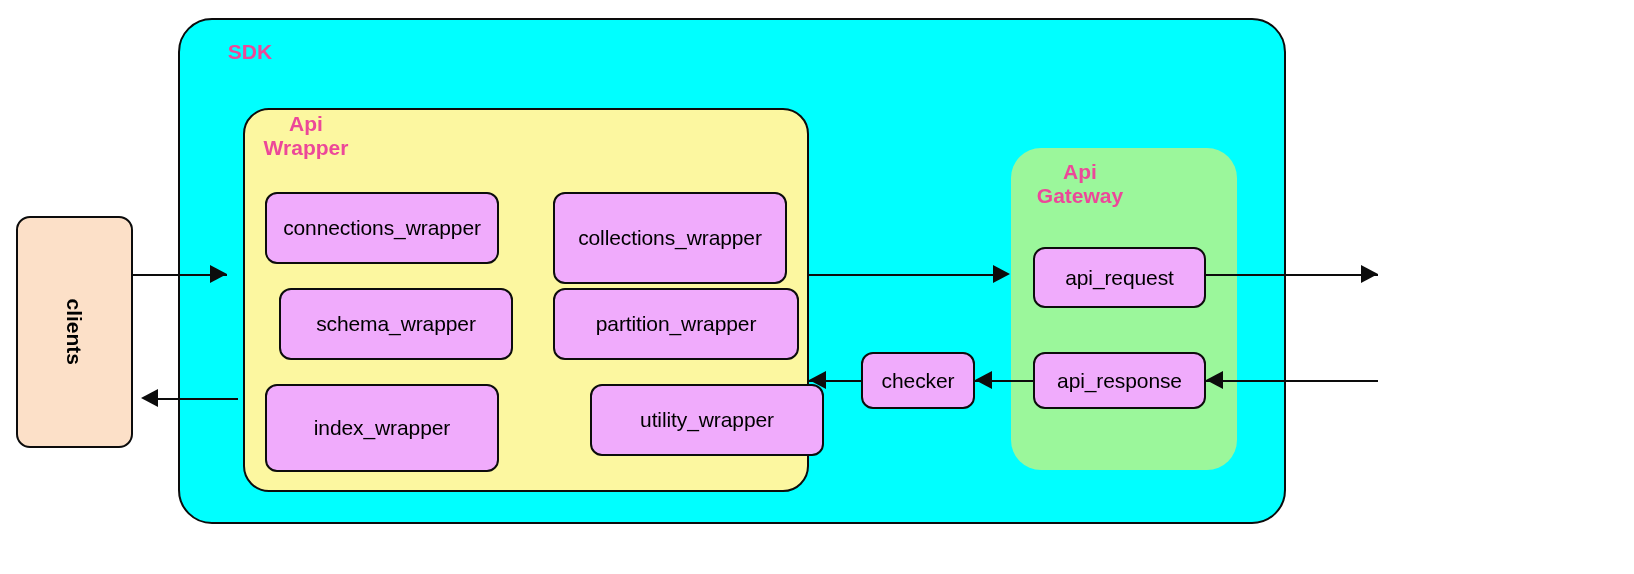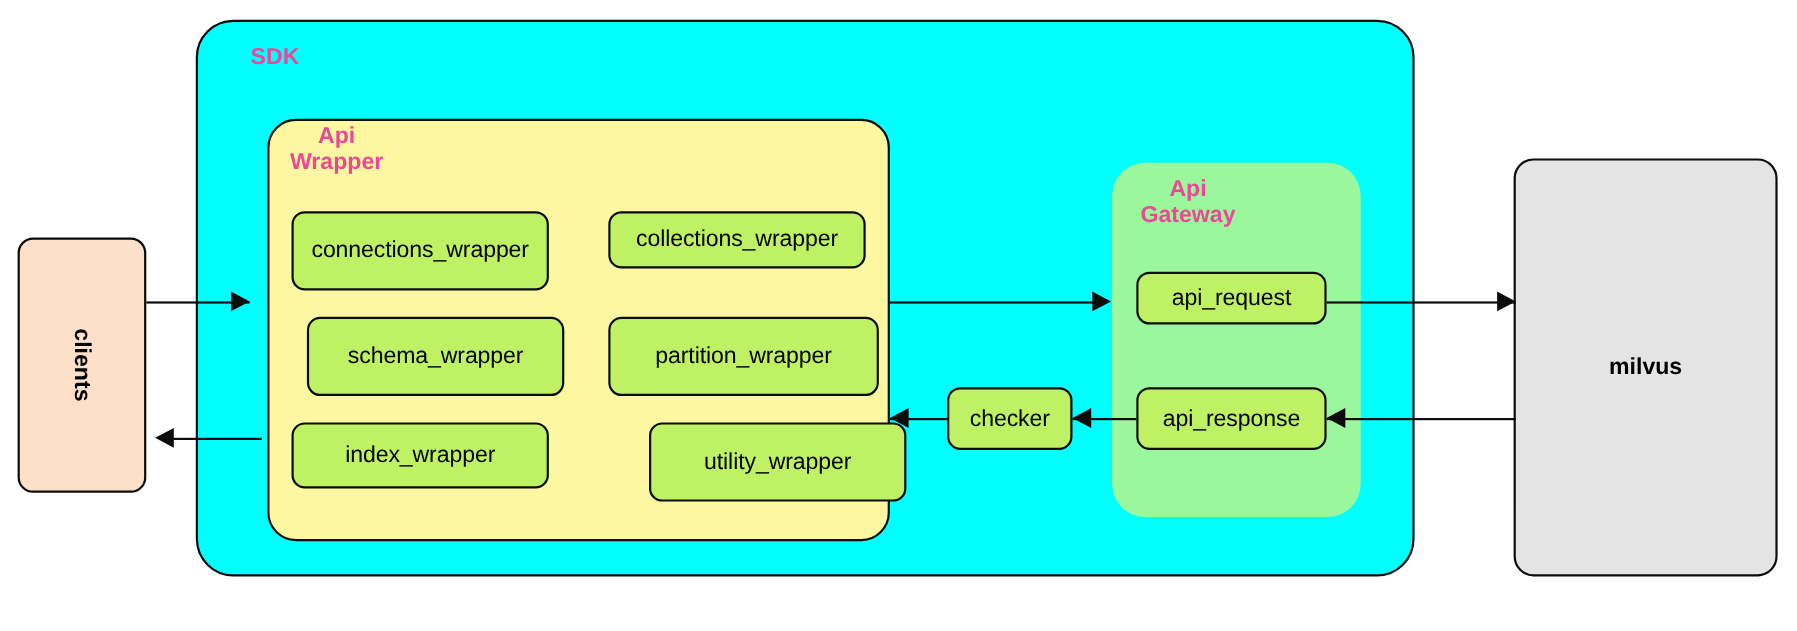--- a/index.html
+++ b/index.html
@@ -73,38 +73,38 @@
     text-align: center;
     line-height: 1.16;
     white-space: pre-line;
   }
   .label-sdk  { left: 196px;  top: 40px;  width: 108px; }
   .label-wrap { left: 252px;  top: 112px; width: 108px; }
   .label-gate { left: 1021px; top: 160px; width: 118px; }
 
   
   .leaf {
-    background: #bef264;
+    background: #f0abfc;
     border: 2.5px solid #0c0c0c;
     border-radius: 12px;
     font-size: 21px;
     font-weight: normal;
     letter-spacing: -0.1px;
   }
 
   
   .leaf-connections { left: 265px; top: 192px; width: 234px; height: 72px; }
-  .leaf-collections { left: 553px; top: 192px; width: 234px; height: 52px; }
+  .leaf-collections { left: 553px; top: 192px; width: 234px; height: 92px; }
   .leaf-schema      { left: 279px; top: 288px; width: 234px; height: 72px; }
   .leaf-partition   { left: 553px; top: 288px; width: 246px; height: 72px; }
-  .leaf-index       { left: 265px; top: 384px; width: 234px; height: 60px; }
+  .leaf-index       { left: 265px; top: 384px; width: 234px; height: 88px; }
   .leaf-utility     { left: 553px; top: 384px; width: 234px; height: 72px; margin-left: 37px; }
 
   
-  .leaf-apirequest  { left: 1033px; top: 247px; width: 173px; height: 48px; }
+  .leaf-apirequest  { left: 1033px; top: 247px; width: 173px; height: 61px; }
   .leaf-apiresponse { left: 1033px; top: 352px; width: 173px; height: 57px; }
 
   
   .leaf-checker     { left: 861px; top: 352px; width: 114px; height: 57px; }
 
   
   .clients-box {
     left: 16px;
     top: 216px;
     width: 117px;
@@ -217,21 +217,20 @@
   <div class="node leaf leaf-apirequest">api_request</div>
 
   <div class="node leaf leaf-checker">checker</div>
 
   <div class="node leaf leaf-apiresponse">api_response</div>
 
   <div class="node clients-box">
     <span class="vtext">clients</span>
   </div>
 
-  <div class="node milvus-box">milvus</div>
 
   <div class="edge e1"></div>
   <div class="arrowhead arrow-right e1-head"></div>
 
   <div class="edge e2"></div>
   <div class="arrowhead arrow-right e2-head"></div>
 
   <div class="edge e3"></div>
   <div class="arrowhead arrow-right e3-head"></div>
 

